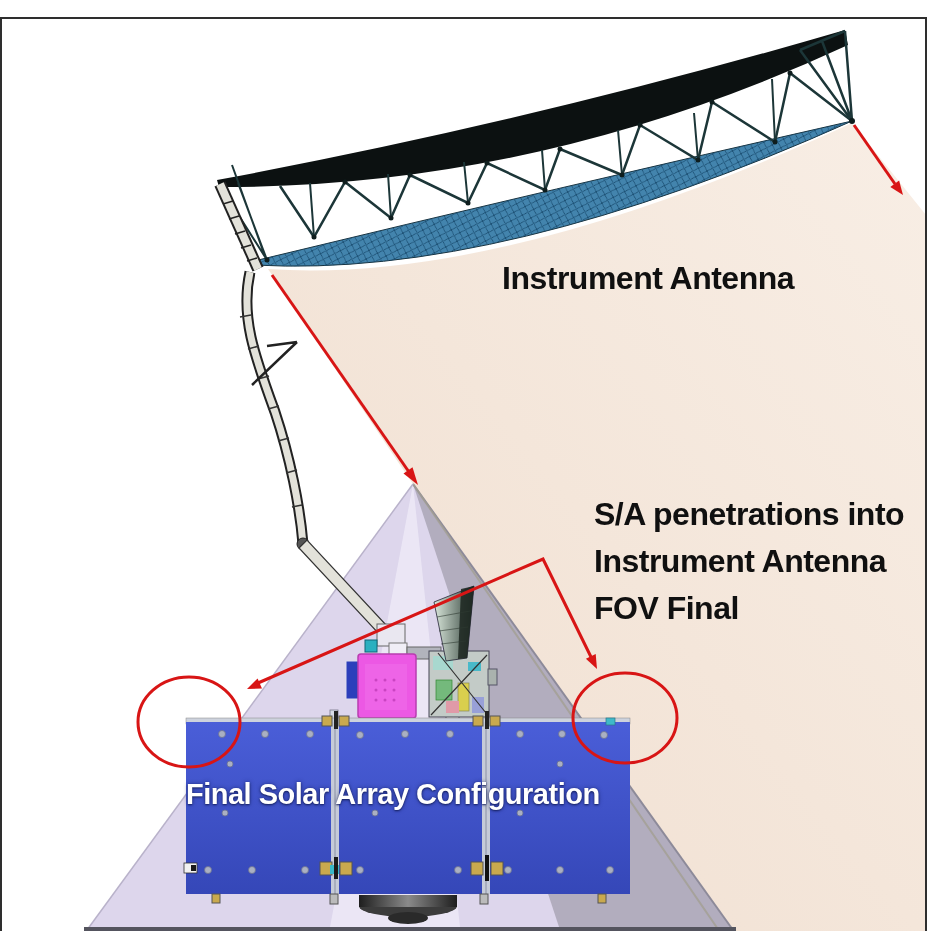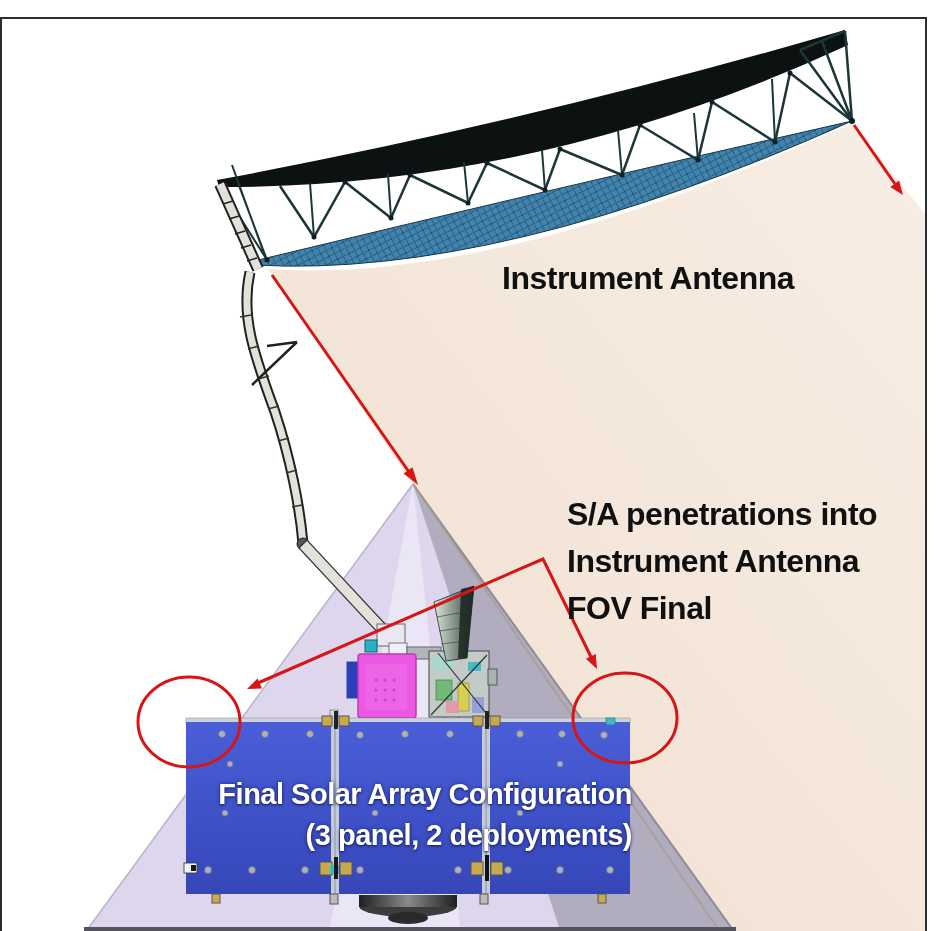--- a/index.html
+++ b/index.html
@@ -11,23 +11,23 @@
   }
   #stage svg{position:absolute;left:0;top:0;}
   .frame{
     position:absolute;left:0;top:0;width:927px;height:923px;
     border:2px solid var(--frame,#2e2e2e);box-sizing:border-box;pointer-events:none;
   }
   .lbl{position:absolute;font-weight:bold;color:var(--text_dark,#101010);
        letter-spacing:-0.5px;white-space:nowrap;}
   .lbl-dark{font-size:32px;line-height:47px;}
   #label-antenna-fov{left:502px;top:238px;}
-  #label-sa{left:567px;top:474px;}
+  #label-sa{left:594px;top:474px;}
   #label-panel{
-    position:absolute;left:186px;top:757px;width:446px;text-align:right;
+    position:absolute;left:186px;top:757px;width:446px;text-align:left;
     font-weight:bold;font-size:29px;line-height:41px;color:var(--text_light,#fff);
     letter-spacing:-0.5px;text-shadow:0 1px 2px rgba(20,30,90,.9),0 0 4px rgba(20,30,90,.6);
   }
 </style>
 </head>
 <body>
 
 <div id="stage">
 
 <svg width="941" height="931" viewBox="0 0 941 931">
@@ -233,17 +233,16 @@
 </div>
 
 <div class="lbl lbl-dark" id="label-sa">
   <div>S/A penetrations into</div>
   <div>Instrument Antenna</div>
   <div>FOV Final</div>
 </div>
 
 <div id="label-panel">
   <div>Final Solar Array Configuration</div>
-  <div>(3 panel, 2 deployments)</div>
 </div>
 
 <div class="frame"></div>
 </div>
 
 </body></html>

